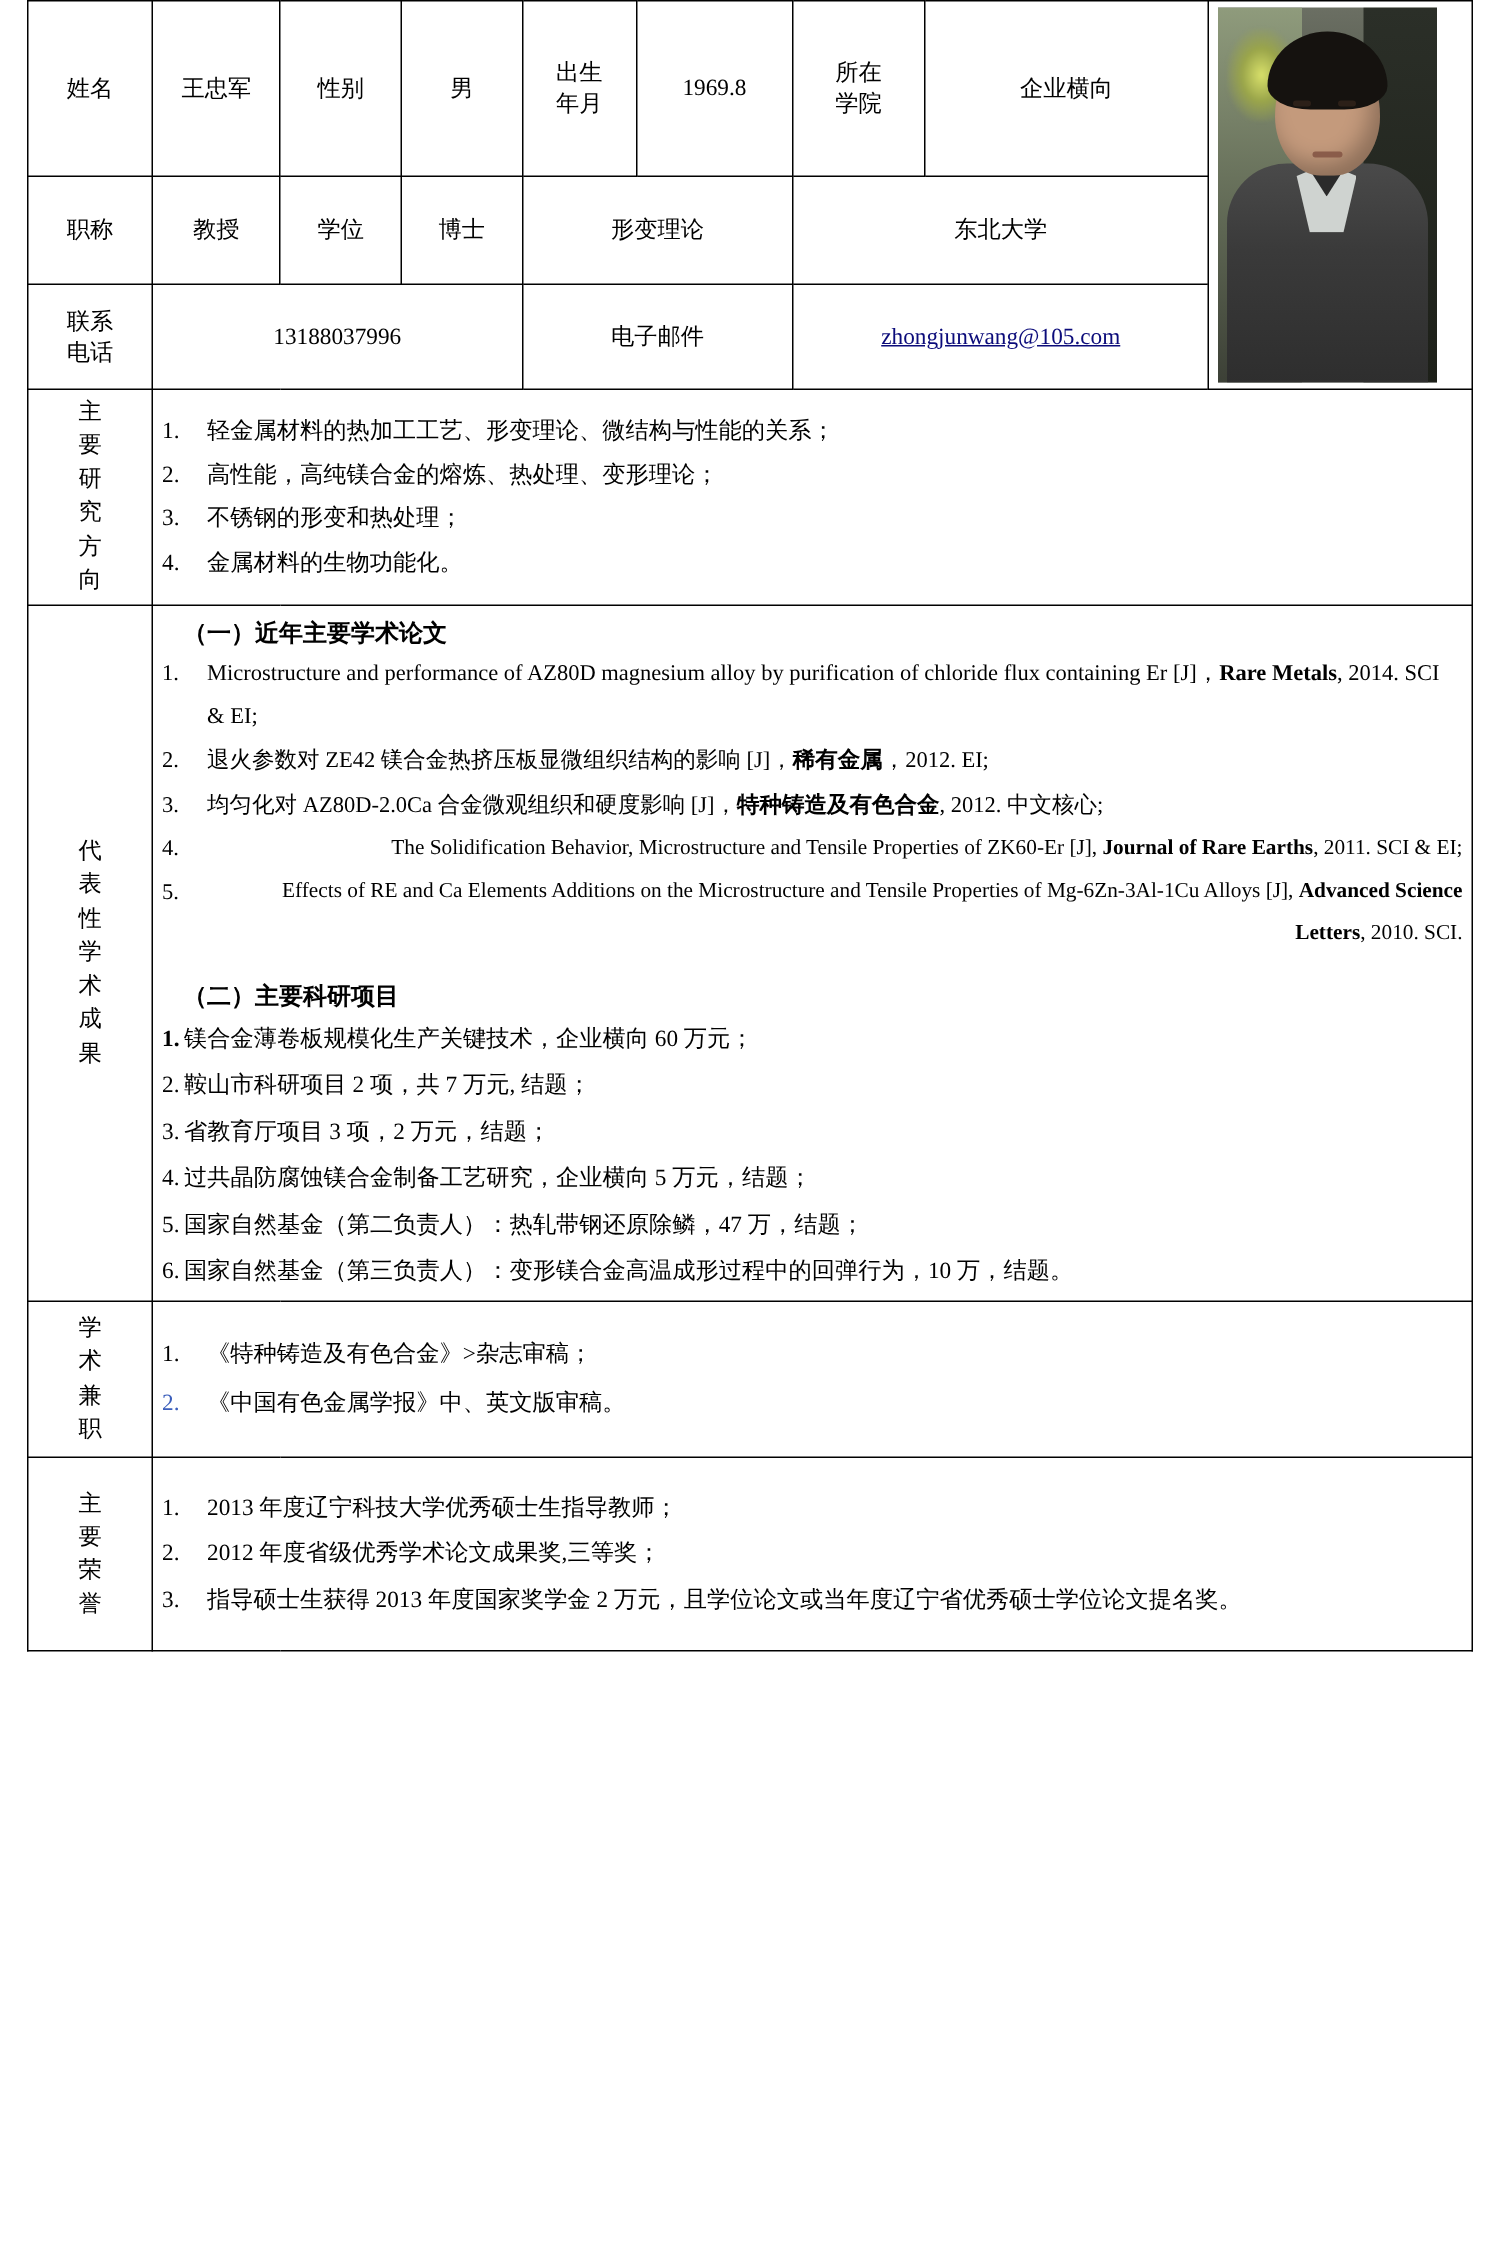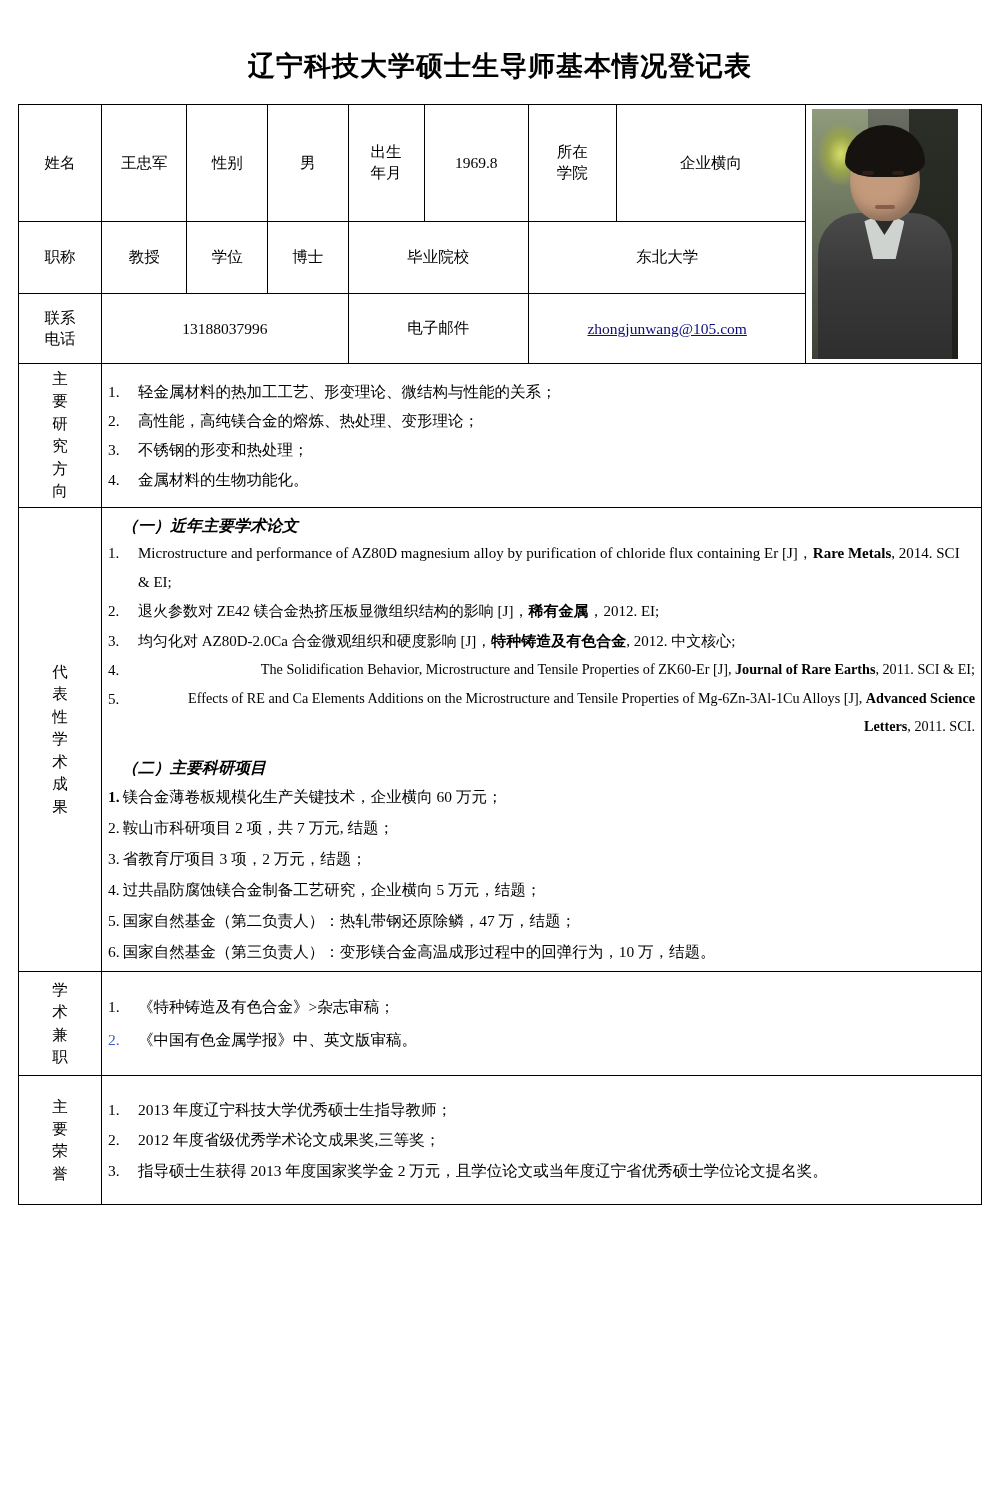--- a/index.html
+++ b/index.html
@@ -138,21 +138,20 @@
   }
   .res-list .txt, .ach-list .txt, .hon-list .txt, .part-list .txt {
     flex: 1;
   }
   .cell-pad { padding: 10px 12px 10px 10px; }
   .sect-head {
     font-size: 16px;
     font-weight: bold;
     margin: 4px 0 2px 14px;
     font-family: "Liberation Serif", "DejaVu Serif", serif;
-    font-style: italic;
   }
   .ach-list { margin-top: 2px; }
   .ach-list li { line-height: 1.95; font-size: 15px; }
   .ach-list .txt { font-family: "Liberation Serif","DejaVu Serif",serif; }
   .b { font-weight: bold; }
   .sans { font-family: "Liberation Sans", sans-serif; font-size: 14.2px; text-align: right; }
   .proj-list li {
     font-size: 15.5px;
     line-height: 2.0;
     display: flex;
@@ -162,21 +161,20 @@
   .part-list li { line-height: 2.1; }
   .blue { color: #3b5ebb; }
   .hon-list li { line-height: 1.95; }
   .hon-list .txt { }
 </style>
 </head>
 <body>
 
 <div class="page">
 
-  <h1 class="doc-title">辽宁科技大学硕士生导师基本情况登记表</h1>
 
   <table class="main">
     <colgroup>
       <col style="width:70px">
       <col style="width:72px">
       <col style="width:68px">
       <col style="width:68px">
       <col style="width:64px">
       <col style="width:88px">
       <col style="width:74px">
@@ -215,21 +213,21 @@
             <div class="mouth"></div>
           </div>
         </td>
       </tr>
 
       <tr style="height:72px">
         <td class="c-center">职称</td>
         <td class="c-center">教授</td>
         <td class="c-center">学位</td>
         <td class="c-center">博士</td>
-        <td class="c-center" colspan="2">毕业院校</td>
+        <td class="c-center" colspan="2">形变理论</td>
         <td class="c-center" colspan="2">东北大学</td>
       </tr>
 
       <tr style="height:70px">
         <td class="c-center">
           <div>联系</div>
           <div>电话</div>
         </td>
         <td class="c-center" colspan="3">13188037996</td>
         <td class="c-center" colspan="2">电子邮件</td>
@@ -293,21 +291,21 @@
             <li>
               <span class="num">3.</span>
               <span class="txt"><span>均匀化对 AZ80D-2.0Ca 合金微观组织和硬度影响 [J]，</span><span class="b">特种铸造及有色合金</span><span>, 2012. 中文核心;</span></span>
             </li>
             <li>
               <span class="num">4.</span>
               <span class="txt sans"><span>The Solidification Behavior, Microstructure and Tensile Properties of ZK60-Er [J], </span><span class="b">Journal of Rare Earths</span><span>, 2011. SCI &amp; EI;</span></span>
             </li>
             <li>
               <span class="num">5.</span>
-              <span class="txt sans"><span>Effects of RE and Ca Elements Additions on the Microstructure and Tensile Properties of Mg-6Zn-3Al-1Cu Alloys [J], </span><span class="b">Advanced Science Letters</span><span>, 2011. SCI.</span></span>
+              <span class="txt sans"><span>Effects of RE and Ca Elements Additions on the Microstructure and Tensile Properties of Mg-6Zn-3Al-1Cu Alloys [J], </span><span class="b">Advanced Science Letters</span><span>, 2010. SCI.</span></span>
             </li>
           </ul>
 
           <div class="gap"></div>
 
           <div class="sect-head">（二）主要科研项目</div>
           <ul class="clean proj-list">
             <li>
               <span class="num b">1.</span>
               <span class="txt">镁合金薄卷板规模化生产关键技术，企业横向 60 万元；</span>

